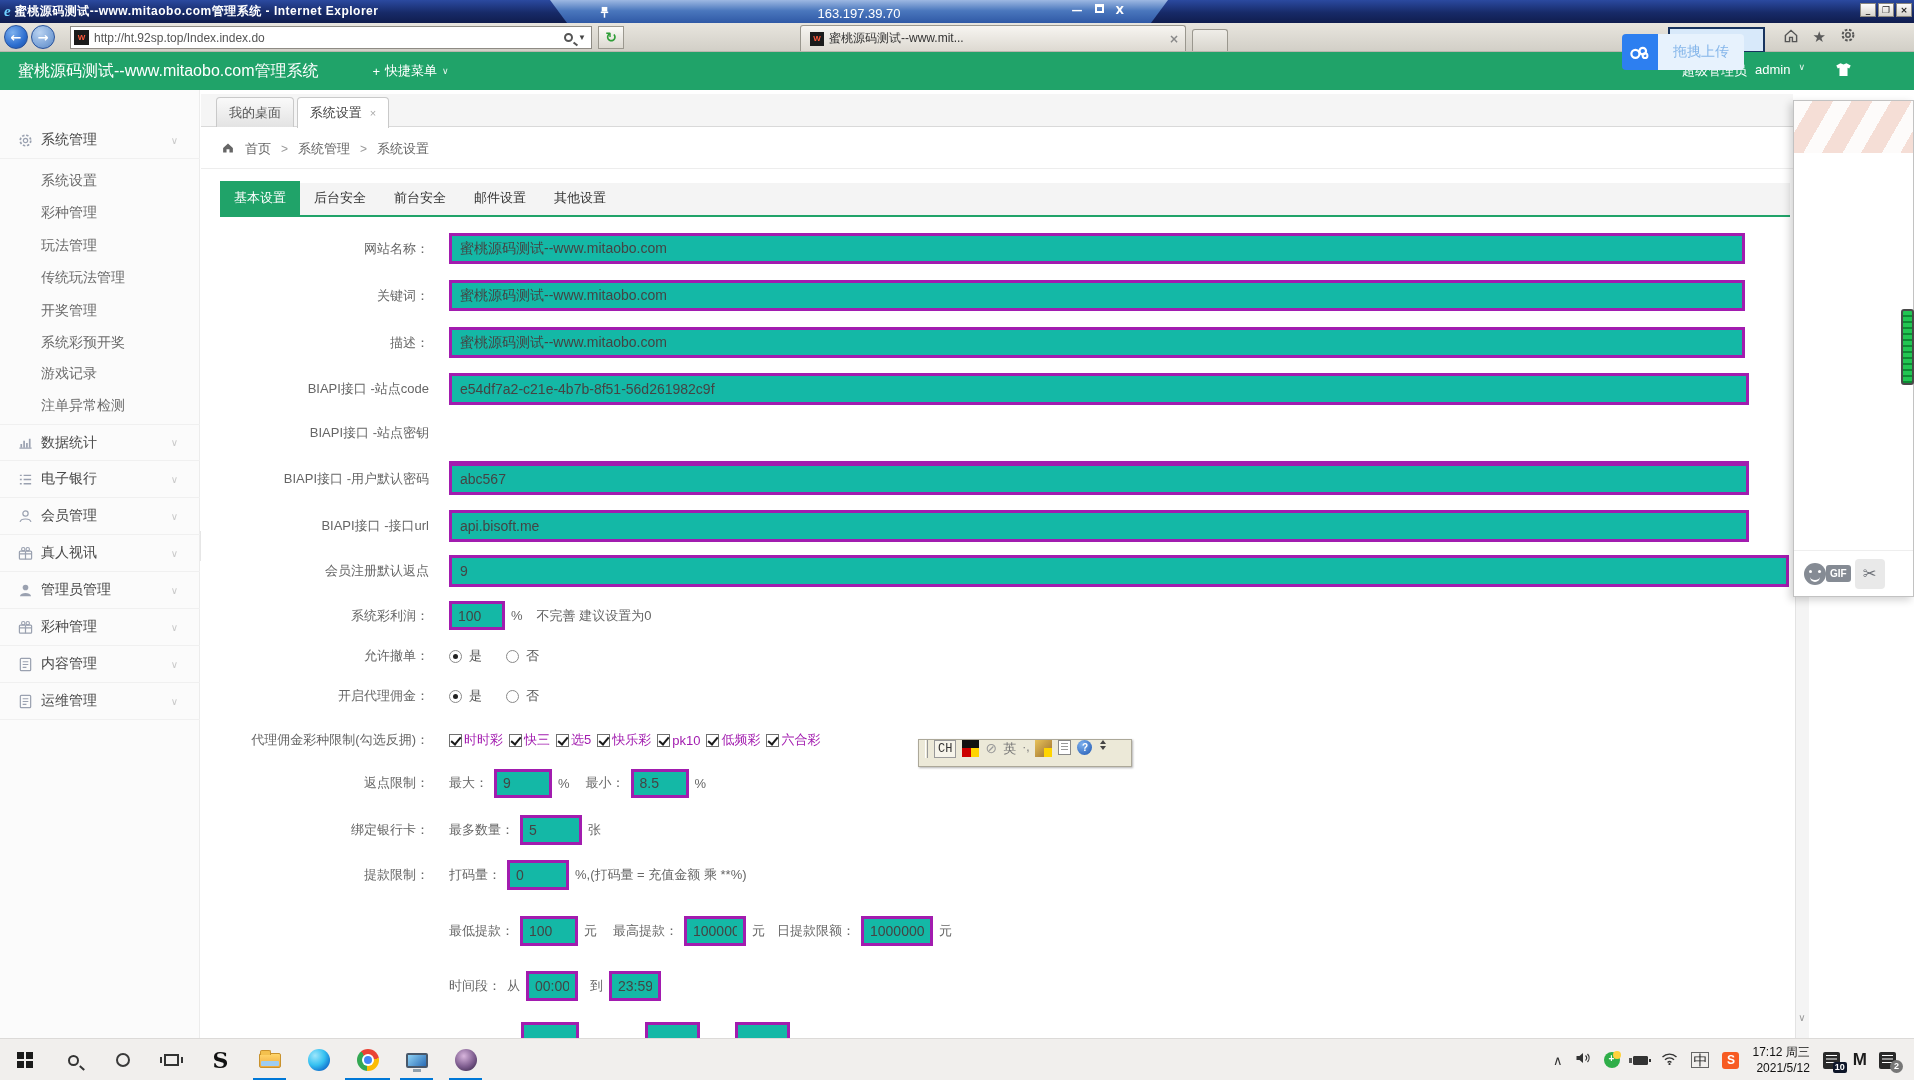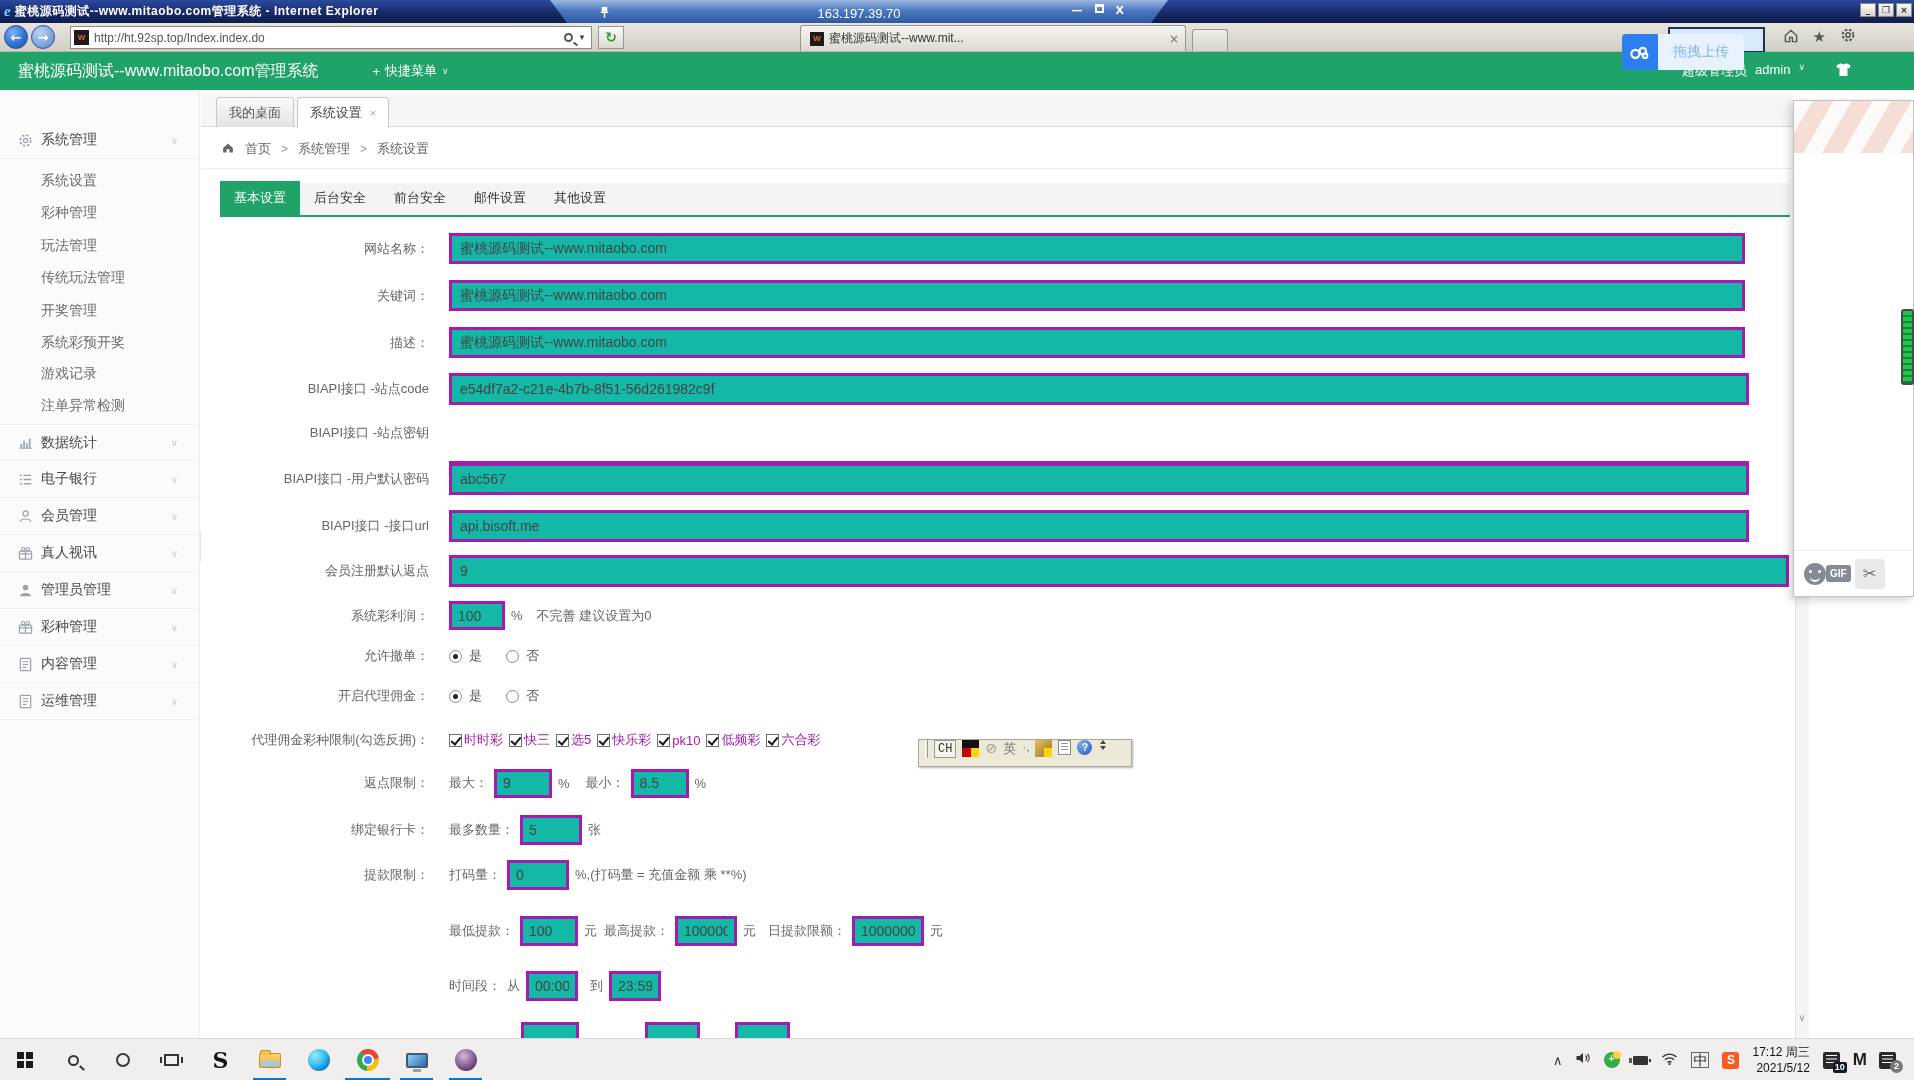--- a/index.html
+++ b/index.html
@@ -536,21 +536,21 @@
     <div class="frow" style="left:248px;top:770px;height:30px;">
       <span>打码量：</span>
       <input class="input in-sm" style="width: 62px; height: 30px;" value="0">
       <span>%,(打码量 = 充值金额 乘 **%)</span>
     </div>
 
     <div class="frow" style="left:248px;top:826px;height:30px;">
       <span>最低提款：</span>
       <input class="input in-sm" style="width: 58px; height: 30px;" value="100">
       <span>元</span>
-      <span style="margin-left:1px;">最高提款：</span>
+      <span style="margin-left:10px;">最高提款：</span>
       <input class="input in-sm" style="width: 62px; height: 30px;" value="100000">
       <span>元</span>
       <span style="margin-left:6px;">日提款限额：</span>
       <input class="input in-sm" style="width: 72px; height: 30px;" value="1000000">
       <span>元</span>
     </div>
 
     <div class="frow" style="left:248px;top:881px;height:30px;">
       <span>时间段：</span>
       <span>从</span>

